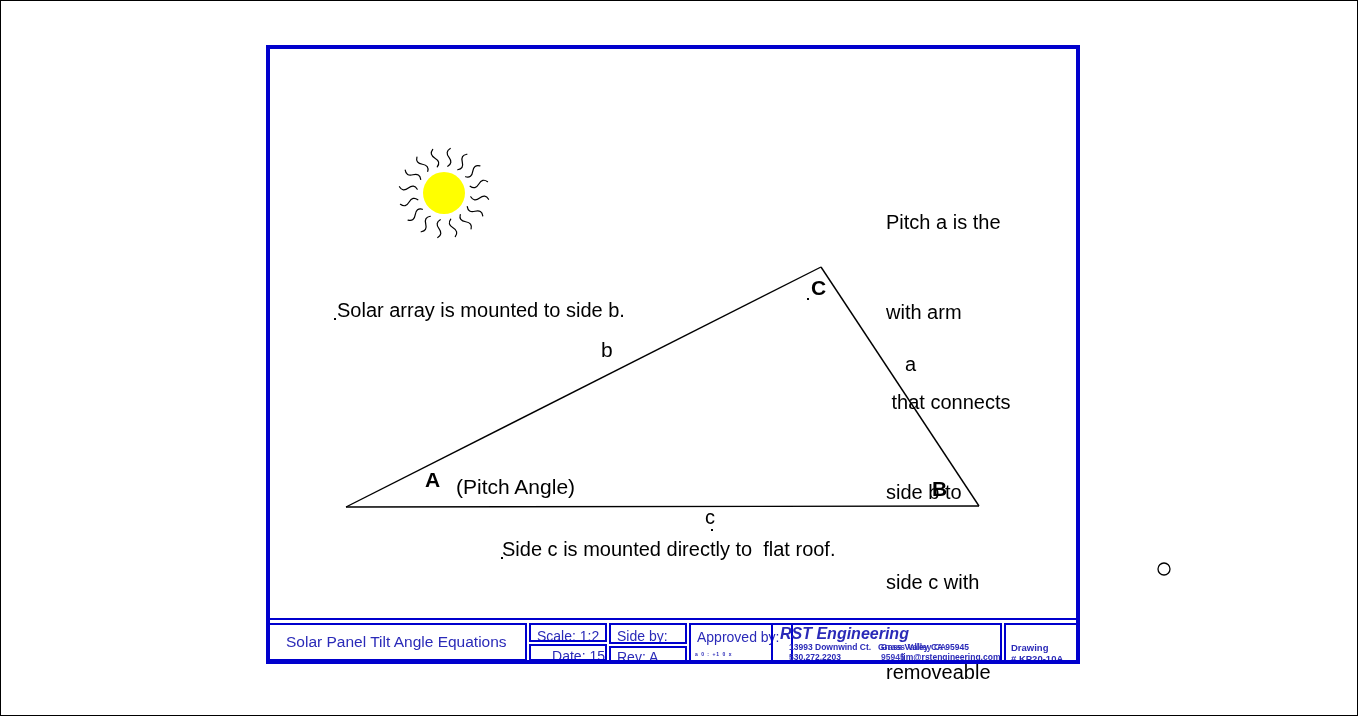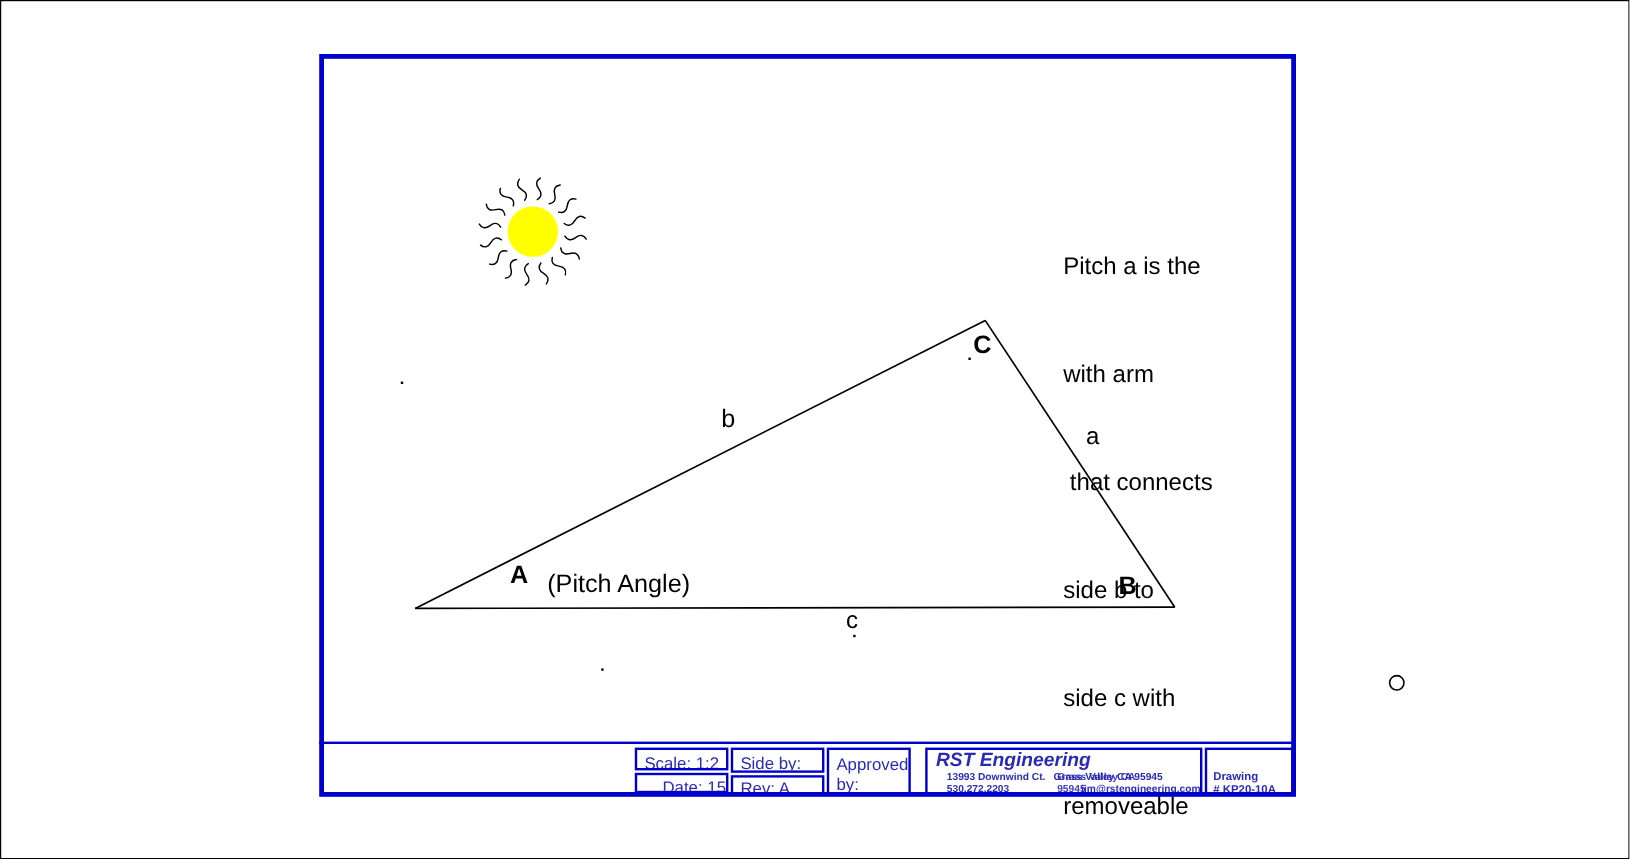--- a/index.html
+++ b/index.html
@@ -22,21 +22,21 @@
   
   .tb-box { position:absolute; border:2px solid #0000cd; color:#2a2ab8; overflow:hidden; }
   .tb-topline { position:absolute; left:265px; top:617px; width:814px; border-top:2px solid #0000cd; }
   .tb-small { font-size:14px; font-weight:normal; padding:3px 0 0 6px; }
   #tb-title { left:267px; top:622px; width:259px; height:38px;
     font-size:15.5px; display:flex; align-items:center; padding-left:16px; color:#2a2ab8; }
   #tb-scale { left:528px; top:622px; width:78px; height:19px; }
   #tb-date  { left:528px; top:643px; width:78px; height:17px; padding-top:2px;text-align:right; }
   #tb-drawn { left:608px; top:622px; width:78px; height:21px; }
   #tb-rev   { left:608px; top:645px; width:78px; height:16px; padding-top:1px; }
-  #tb-approved { left:688px; top:622px; width:70px; height:39px; }
+  #tb-approved { left:688px; top:622px; width:104px; height:39px; }
   #tb-approved .sig { font-size:5px; font-weight:bold; letter-spacing:1px; padding:6px 0 0 4px; }
   #tb-company { left:770px; top:622px; width:231px; height:39px; }
   #tb-company .co { font-size:16px; font-weight:bold; font-style:italic; padding:0 0 0 7px; line-height:17px; }
   #tb-company .addr-grid { position:relative; font-size:8.5px; font-weight:bold; line-height:10px; padding-left:16px; }
   #tb-company .city-wrap { position:absolute; left:105px; top:0px; }
   #tb-company .city-wrap .ghost { position:absolute; left:3px; top:0; opacity:.9; }
   #tb-company .email { position:absolute; left:128px; top:10px; }
   #tb-drawing { left:1003px; top:622px; width:74px; height:39px; font-size:9.5px; font-weight:bold; line-height:11px; padding:17px 0 0 5px; }
 </style>
 </head>
@@ -69,47 +69,52 @@
           <path d="M0,-27 q5,-4 0,-9 q-5,-5 0,-9" transform="rotate(255.5)"></path>
           <path d="M0,-27 q5,-4 0,-9 q-5,-5 0,-9" transform="rotate(278)"></path>
           <path d="M0,-27 q5,-4 0,-9 q-5,-5 0,-9" transform="rotate(300.5)"></path>
           <path d="M0,-27 q5,-4 0,-9 q-5,-5 0,-9" transform="rotate(323)"></path>
           <path d="M0,-27 q5,-4 0,-9 q-5,-5 0,-9" transform="rotate(345.5)"></path>
         </g>
     </g>
     <circle cx="1163" cy="568" r="6" fill="#fff" stroke="#000" stroke-width="1.3"></circle>
   </svg>
 
+  <div class="note" style="left:336px; top:298px; font-size:20px;">Solar array is mounted to side b.</div>
 
   <div class="note" style="left:885px; top:146px; font-size:20px; line-height:30px;">
     <div>Pitch a is the</div>
     <div>with arm</div>
     <div> that connects</div>
     <div>side b to</div>
     <div>side c with</div>
     <div>removeable</div>
     
   </div>
 
+  <div class="note" style="left:501px; top:537px; font-size:20px;">Side c is mounted directly to  flat roof.</div>
 
   <div class="vlabel" style="left:424px; top:467px;">A</div>
   <div class="slabel" style="left:455px; top:474px; font-size:21px;">(Pitch Angle)</div>
   <div class="vlabel" style="left:931px; top:476px;">B</div>
   <div class="vlabel" style="left:810px; top:275px;">C</div>
   <div class="slabel" style="left:600px; top:337px; font-size:21px;">b</div>
   <div class="slabel" style="left:904px; top:352px;">a</div>
   <div class="slabel" style="left:704px; top:505px;">c</div>
 
   <div class="dot" style="left:333px; top:317px;"></div>
   <div class="dot" style="left:806px; top:297px;"></div>
   <div class="dot" style="left:500px; top:556px;"></div>
   <div class="dot" style="left:710px; top:528px;"></div>
 
   <div class="tb-topline"></div>
 
+  <div class="tb-box" id="tb-title">
+    <span>Solar Panel Tilt Angle Equations</span>
+  </div>
 
   <div class="tb-box tb-small" id="tb-scale">Scale: 1:2 apx</div>
   <div class="tb-box tb-small" id="tb-date">Date: 15 Apr '20</div>
   <div class="tb-box tb-small" id="tb-drawn">Side by: OWJ</div>
   <div class="tb-box tb-small" id="tb-rev">Rev: A</div>
 
   <div class="tb-box" id="tb-approved">
     <div class="tb-small" style="padding-top:4px;">Approved by:</div>
     <div class="sig">a 0 : +1 0 x</div>
   </div>

